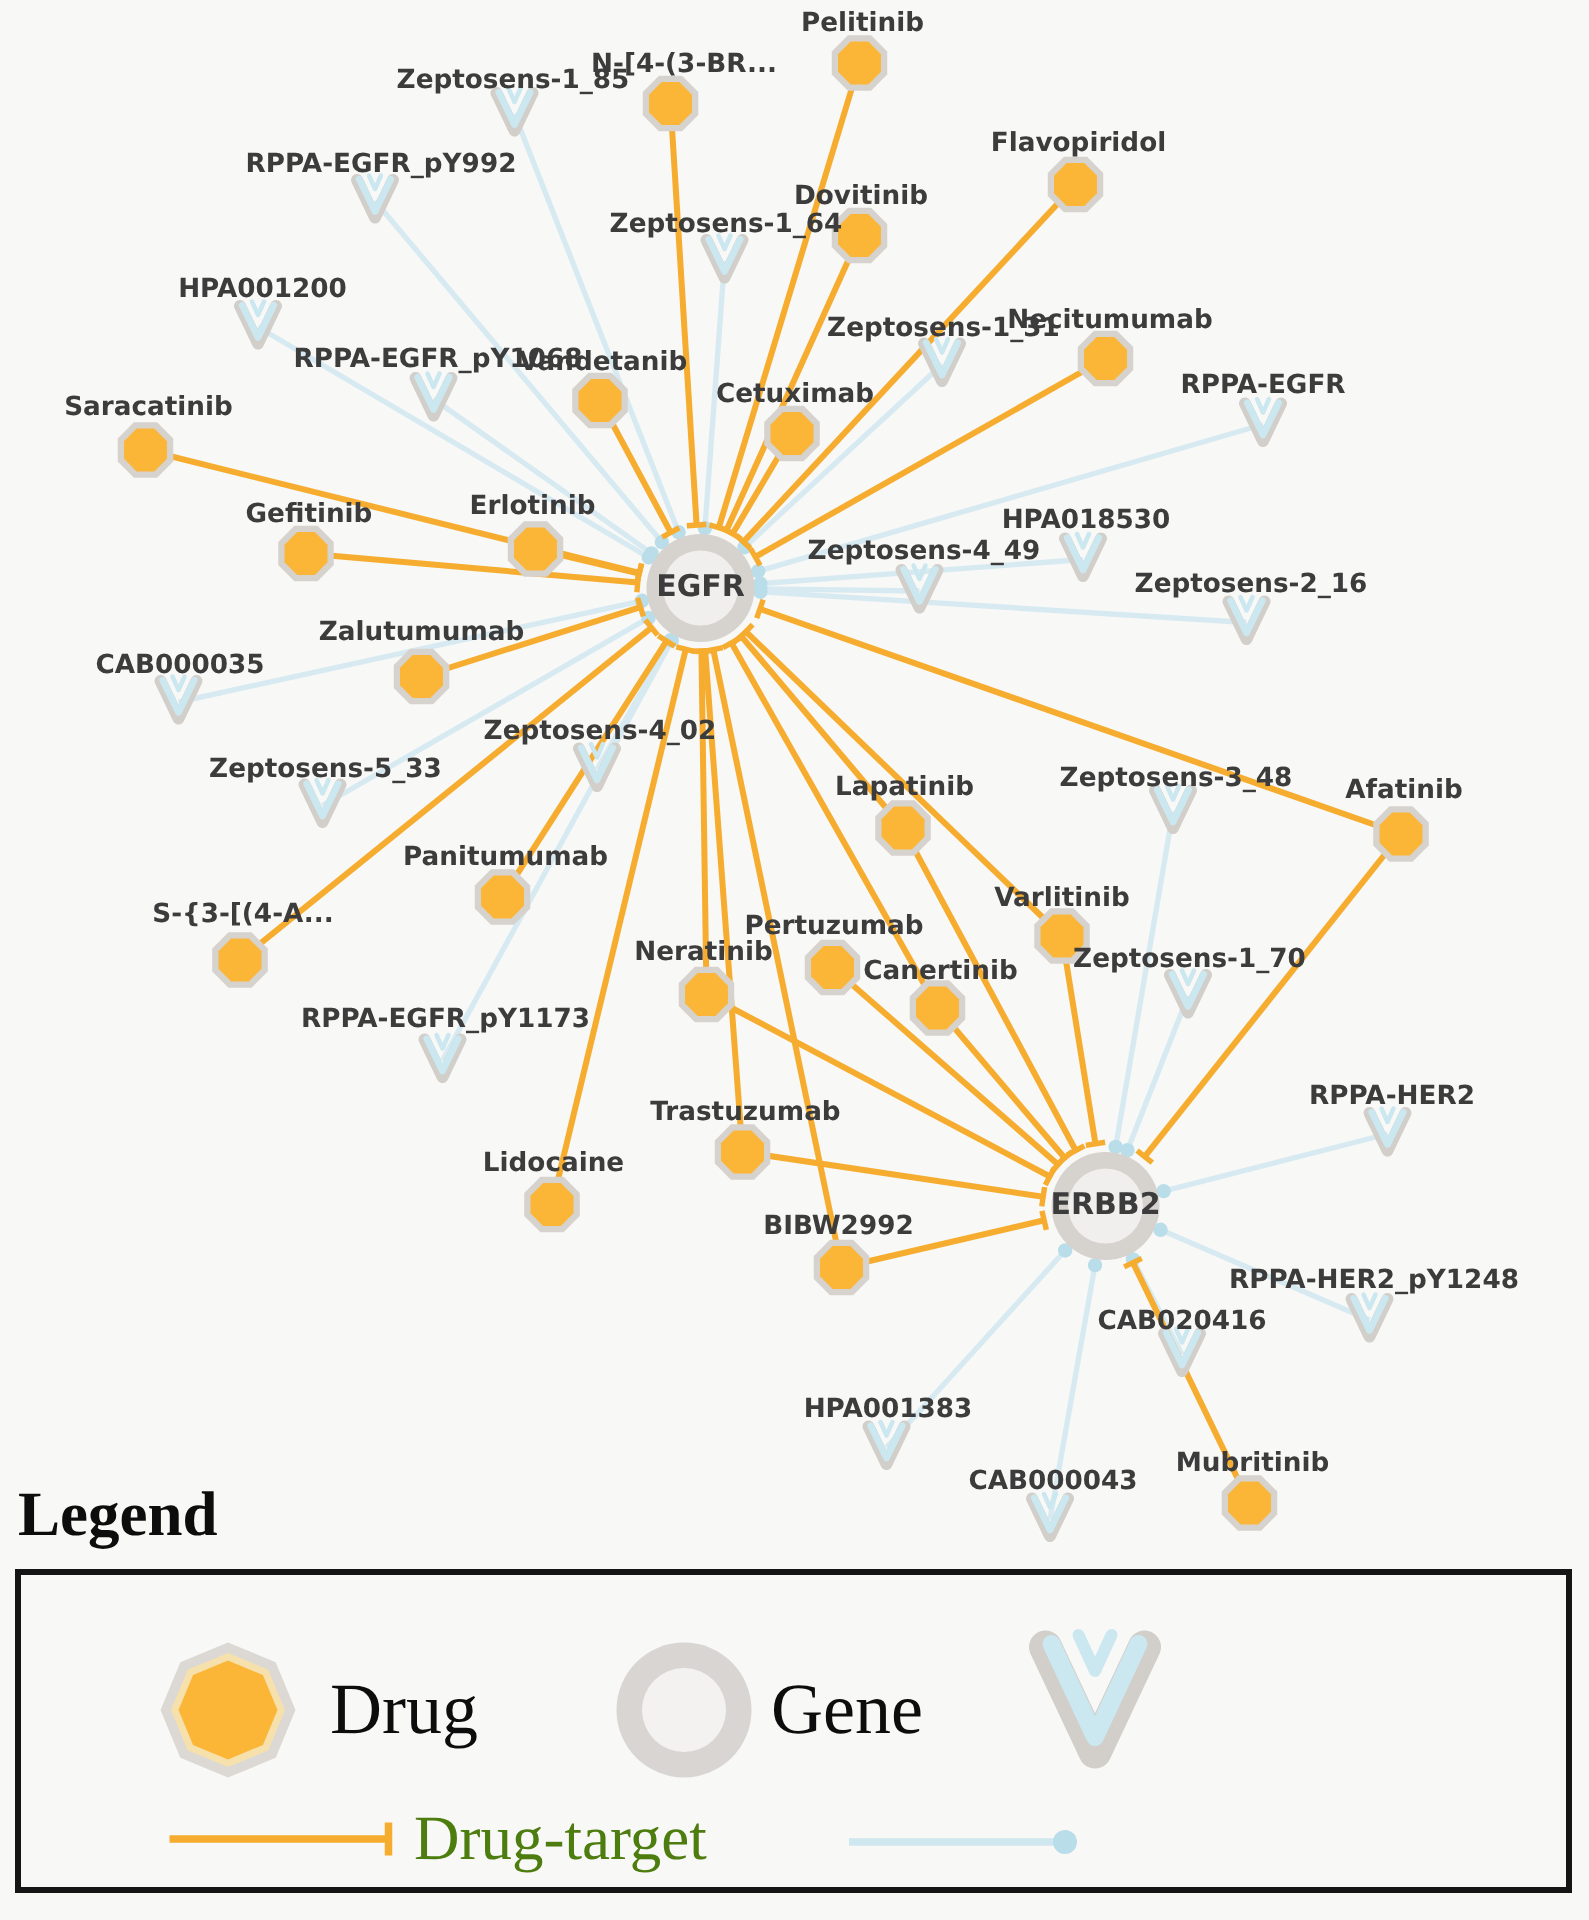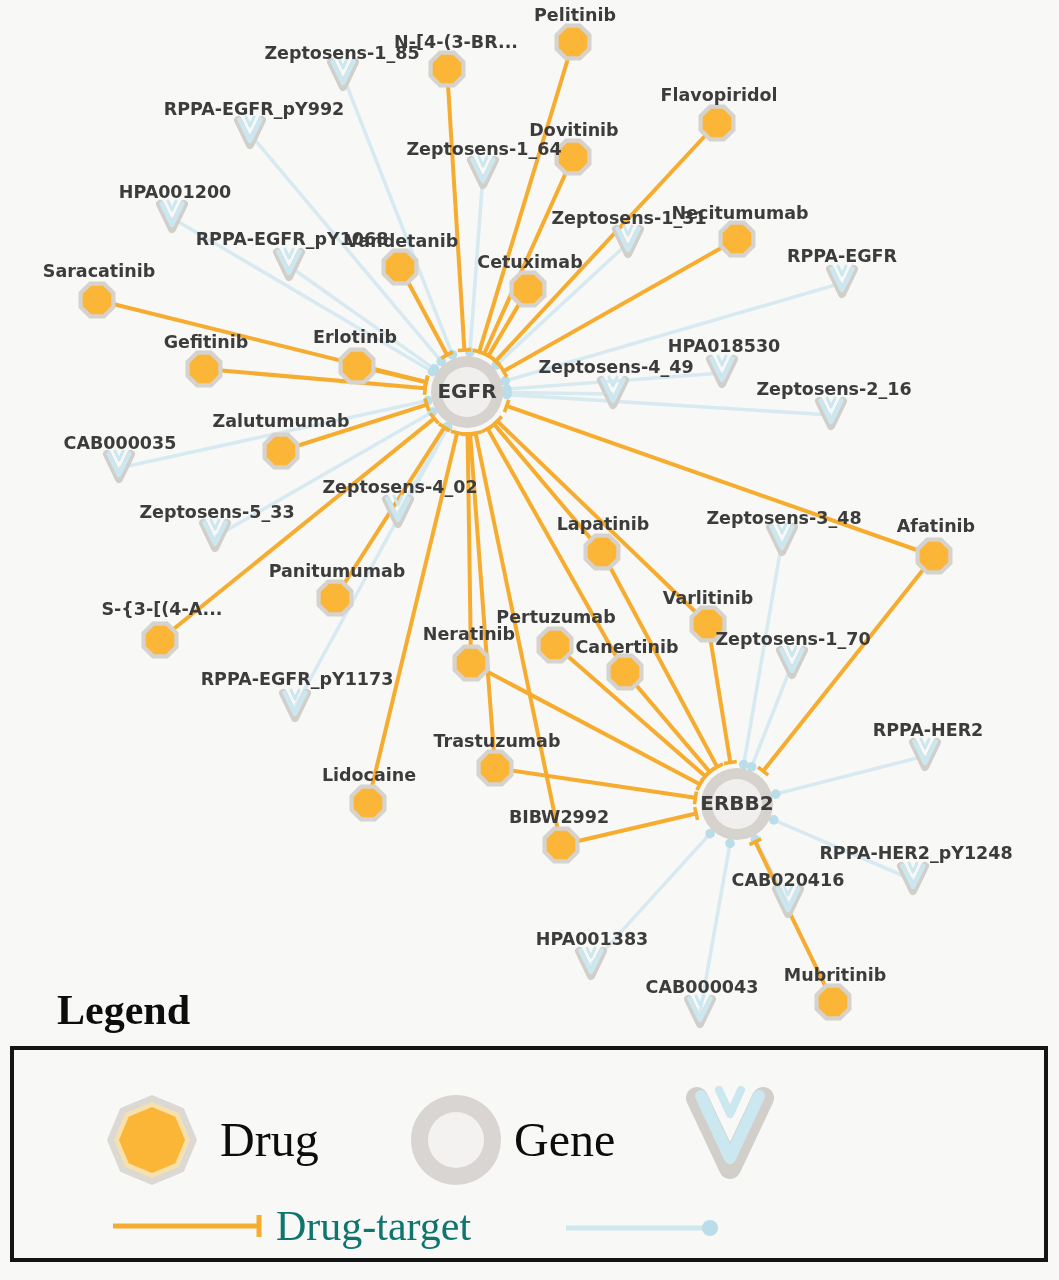--- a/index.html
+++ b/index.html
@@ -1,27 +1,27 @@
 <!DOCTYPE html>
 <html><head>
 <meta charset="utf-8">
 <style>
   html,body{margin:0;padding:0;background:#f8f8f6;}
   #stage{position:relative;width:1059px;height:1280px;background:#f8f8f6;overflow:hidden;
          font-family:"DejaVu Sans",sans-serif;}
   #net{position:absolute;left:0;top:0;}
   .node-label{font-family:"DejaVu Sans",sans-serif;font-weight:bold;fill:#3c3c3c;}
   #legend-title{position:absolute;left:12px;top:986px;font-family:"Liberation Serif",serif;
-                font-weight:bold;font-size:42px;color:#0d0d0d;margin-left:45px;}
+                font-weight:bold;font-size:42px;color:#0d0d0d;}
   #legend-box{position:absolute;left:10px;top:1046px;width:1030px;height:208px;
               border:4px solid #151515;background:#f8f8f6;}
   .lg-sym{position:absolute;}
   .lg-text{position:absolute;font-family:"Liberation Serif",serif;font-size:48px;color:#0d0d0d;
            white-space:nowrap;}
-  .lg-text2{position:absolute;font-family:"Liberation Serif",serif;font-size:42px;color:#0f766e;
+  .lg-text2{position:absolute;font-family:"Liberation Serif",serif;font-size:42px;color:#4d7c0f;
            white-space:nowrap;}
 </style>
 </head>
 <body>
 
 <div id="stage">
   <svg id="net" width="1059" height="1040" viewBox="0 0 1059 1040">
       <line x1="343" y1="76" x2="452.3884890910838" y2="354.76421413534257" stroke="#d7eaf1" stroke-width="3.6" opacity="0.95"></line>
       <circle cx="452.3884890910838" cy="354.76421413534257" r="4.8" fill="#b9dde9"></circle>
       <line x1="250" y1="134" x2="441.25284347568675" y2="361.3881733489732" stroke="#d7eaf1" stroke-width="3.6" opacity="0.95"></line>

